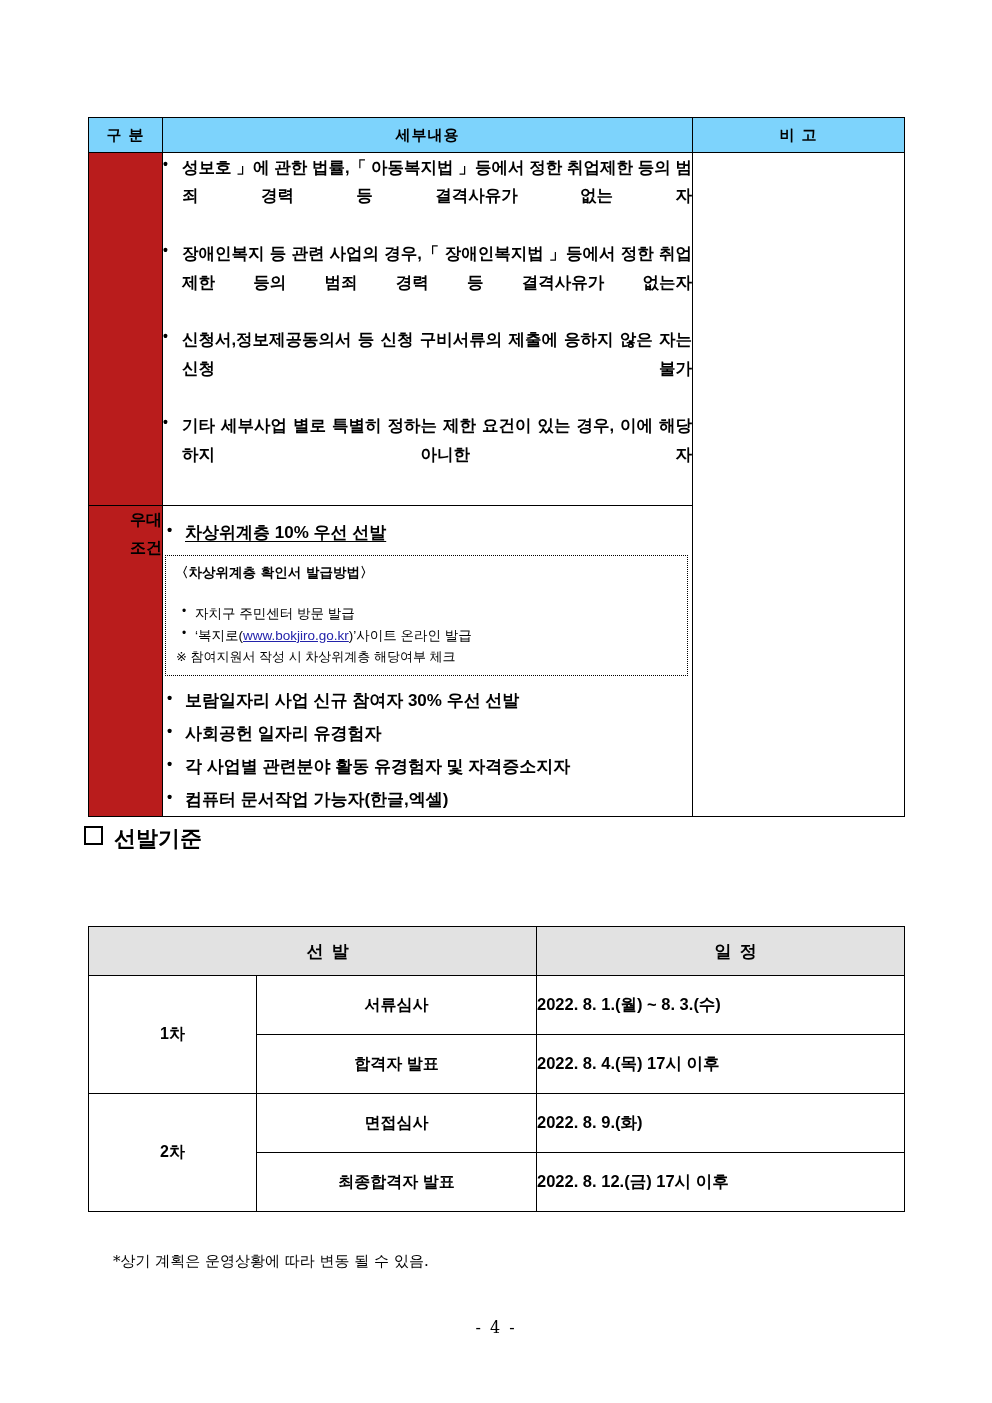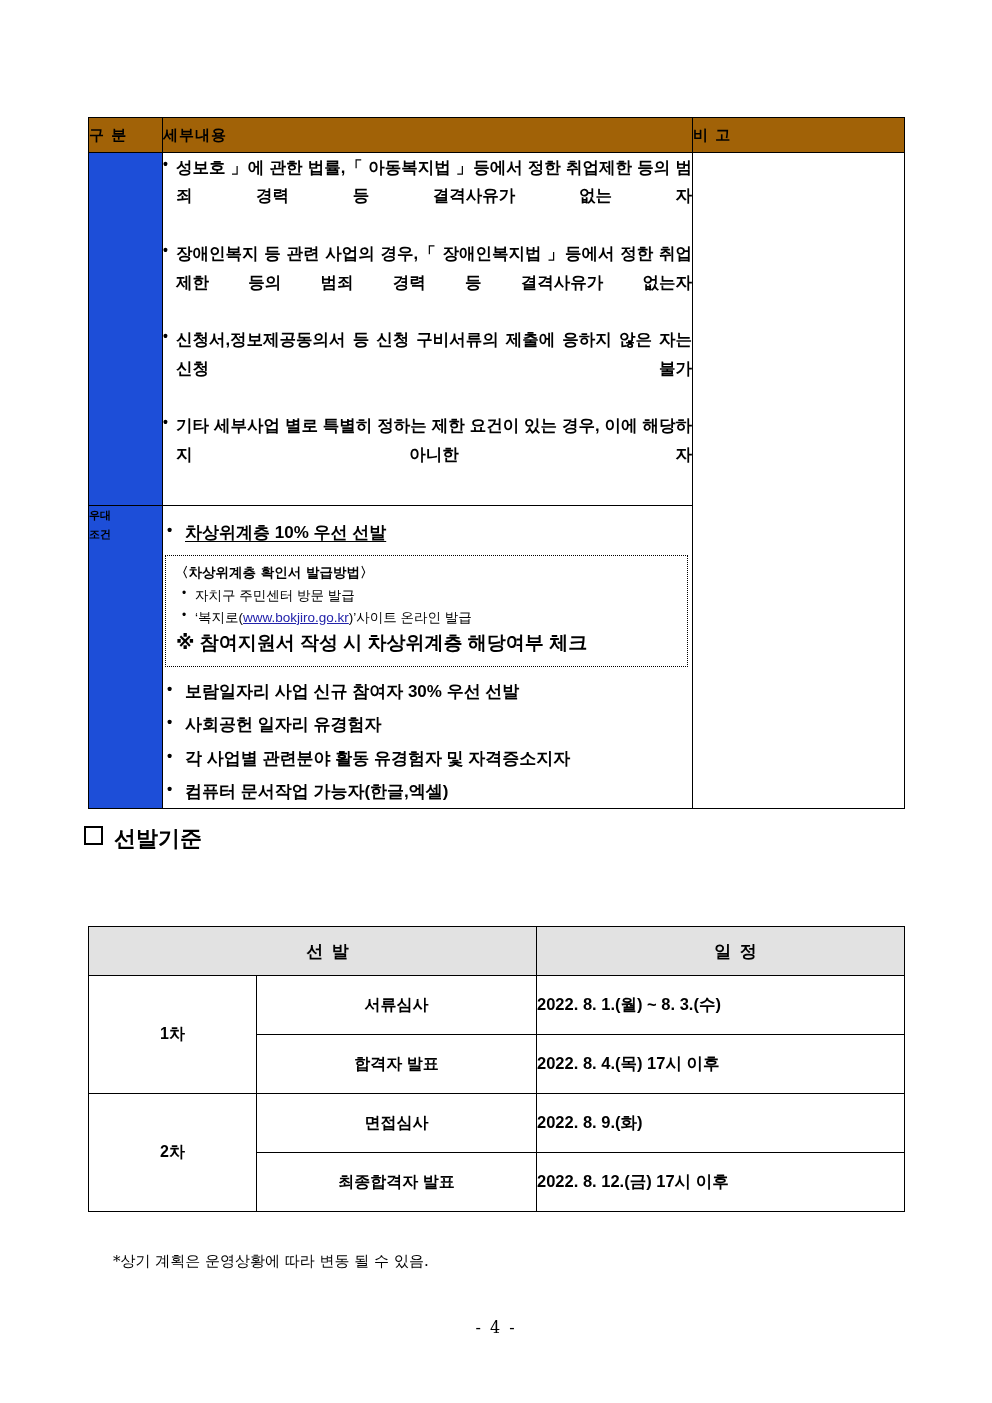--- a/index.html
+++ b/index.html
@@ -32,39 +32,39 @@
     width: 816px;
     border-collapse: collapse;
     table-layout: fixed;
   }
   .t1 td, .t1 th {
     border: 1px solid #000000;
     padding: 0;
     vertical-align: top;
   }
   .t1 .hdr {
-    background: #a16207;
-    text-align: left;
+    background: #7dd3fc;
+    text-align: center;
     font-weight: bold;
     font-size: 15px;
     height: 34px;
     vertical-align: middle;
     letter-spacing: 1px;
     font-family: "DejaVu Serif", "Liberation Serif", serif;
   }
   .col-gubun { width: 74px; }
   .col-detail { width: 530px; }
   .col-bigo { width: 212px; }
 
   .cell-gray {
-    background: #1d4ed8;
-    text-align: left;
+    background: #b91c1c;
+    text-align: right;
     vertical-align: middle;
     font-weight: bold;
-    font-size: 11px;
+    font-size: 16px;
     line-height: 1.75;
     font-family: "DejaVu Serif", "Liberation Serif", serif;
   }
 
   .detail-cell {
     padding: 8px 12px 12px 10px;
   }
   .bigo-cell {
     padding: 12px 8px 8px 10px;
     font-size: 12.5px;
@@ -74,21 +74,21 @@
   .bigo-line.indent { padding-left: 11px; }
 
   
   ul.blist {
     list-style: none;
     margin: 0;
     padding: 0;
   }
   ul.blist > li {
     position: relative;
-    padding-left: 13px;
+    padding-left: 19px;
     margin: 0 0 1px 0;
     font-size: 16.5px;
     line-height: 1.72;
     font-weight: bold;
     text-align: justify;
     text-justify: inter-character;
   }
   ul.blist > li::before {
     content: "\2022";
     position: absolute;
@@ -141,21 +141,21 @@
   
   .dotbox {
     border: 1px dotted #000000;
     margin: 6px 4px 8px 2px;
     padding: 6px 9px 7px 9px;
   }
   .dotbox .dbtitle {
     font-size: 13.5px;
     font-weight: bold;
     line-height: 1.6;
-    margin-bottom: 1px;
+    margin-bottom: 19px;
     font-family: "DejaVu Serif", "Liberation Serif", serif;
   }
   ul.dblist {
     list-style: none;
     margin: 0;
     padding: 0;
   }
   ul.dblist > li {
     position: relative;
     padding-left: 20px;
@@ -164,25 +164,24 @@
     white-space: nowrap;
   }
   ul.dblist > li::before {
     content: "\2022";
     position: absolute;
     left: 7px;
     top: -1px;
     font-size: 12px;
   }
   .dbnote {
-    font-size: 19px;
+    font-size: 13px;
     line-height: 1.62;
     white-space: nowrap;
     padding-left: 1px;
-    font-weight: bold;
   }
   a.link {
     color: #2222aa;
     text-decoration: underline;
   }
 
   
   .sec-head {
     position: absolute;
     left: 84px;
@@ -235,21 +234,21 @@
     text-align: center;
     vertical-align: middle;
     height: 58px;
   }
   .t2 .hdr2 {
     background: #e2e2e2;
     font-size: 17px;
     font-weight: bold;
     letter-spacing: 2px;
     height: 48px;
-    font-family: Liberation Sans, sans-serif;
+    font-family: Liberation Serif, serif;
     padding-left: 32px;
   }
   .t2 .phase {
     font-size: 16px;
     font-weight: bold;
     width: 168px;
   }
   .t2 .stage {
     font-size: 16px;
     font-weight: bold;

